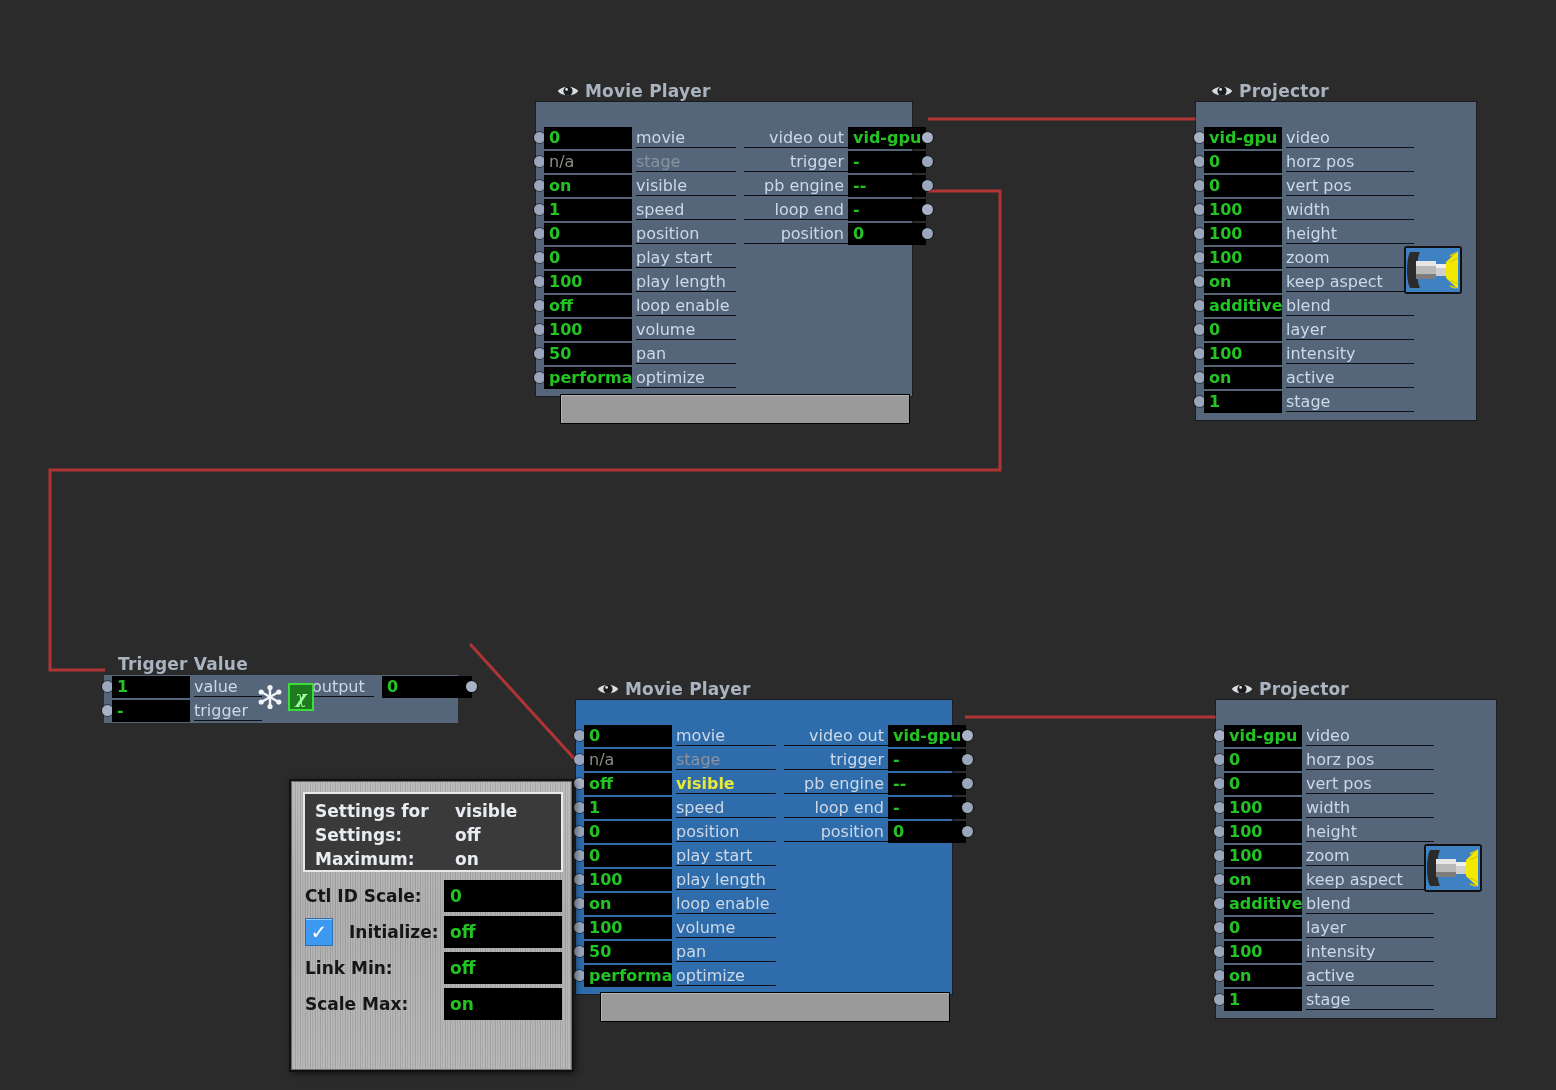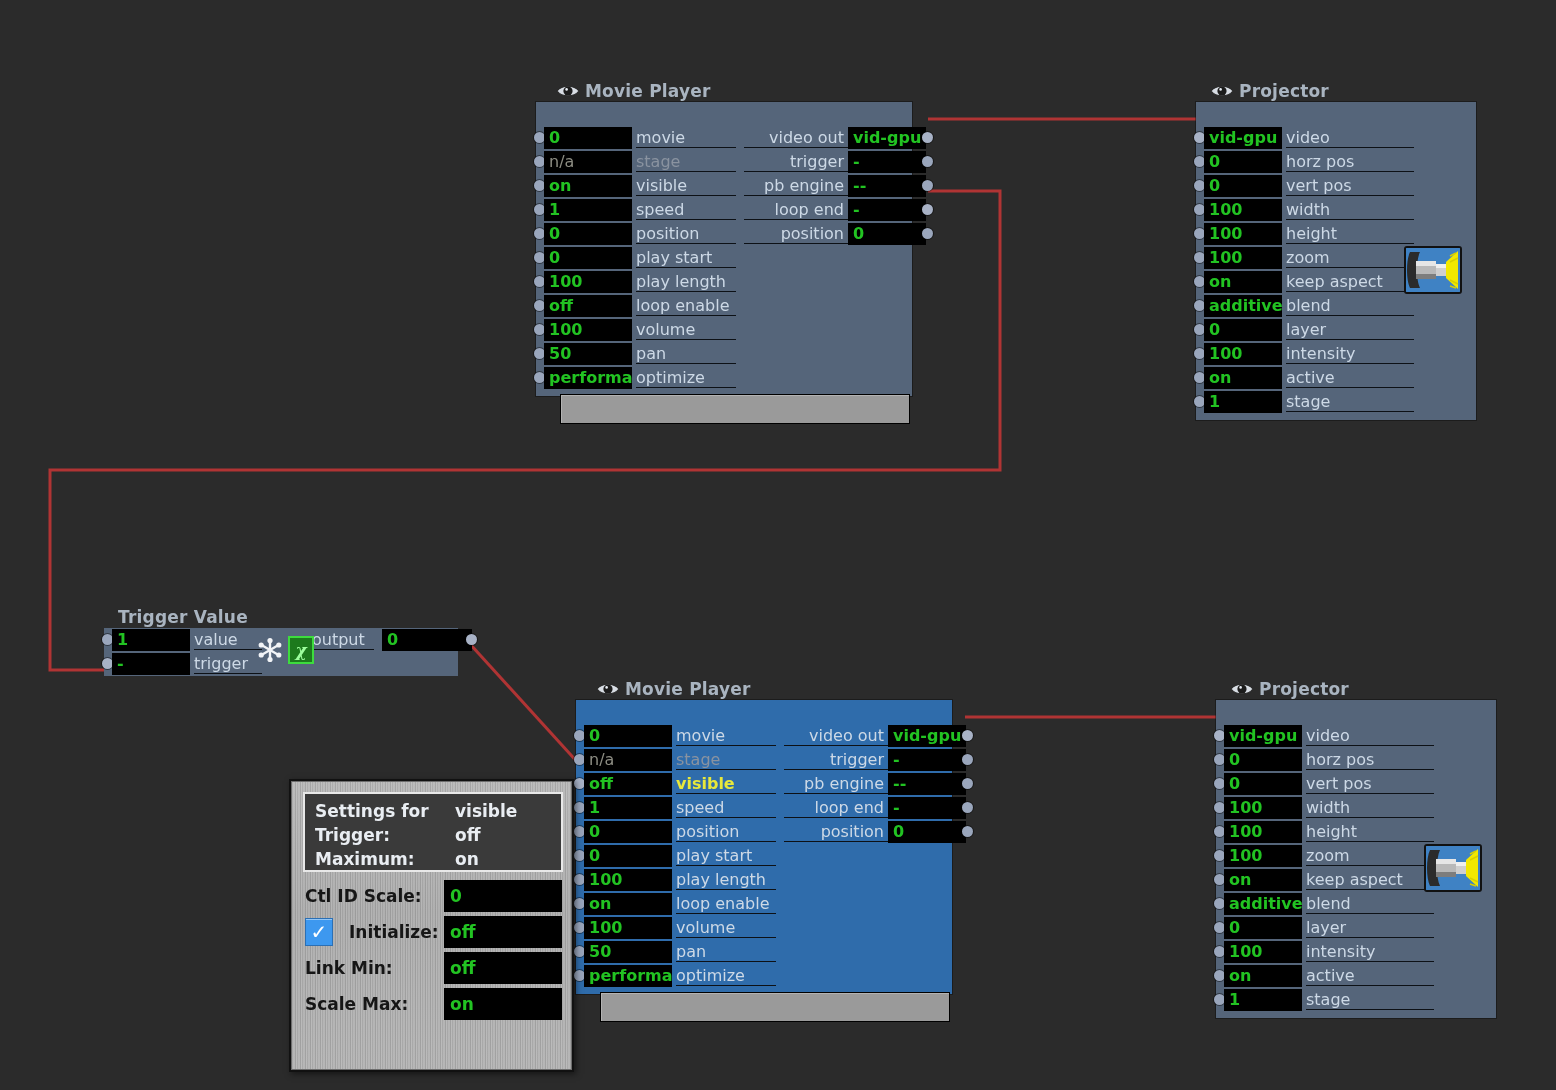--- a/index.html
+++ b/index.html
@@ -354,21 +354,21 @@
           <rect x="30" y="16" width="12" height="12" fill="#cfcfcf"></rect>
           <rect x="30" y="16" width="12" height="4" fill="#efefef"></rect>
           <path d="M40 14 L52 3 L52 41 L40 30 Z" fill="#f2e800"></path>
           <path d="M44 8 L50 5 M44 14 L52 10 M44 32 L52 36 M44 38 L50 40" stroke="#d8cf00" stroke-width="1.6" fill="none"></path>
         </svg>
       </div>
     </div>
   </div>
 
   <div class="node" id="node-tv" style="left:104px;top:606px;">
-    <div class="node-title" style="padding-left:14px;">
+    <div class="node-title" style="padding-left:14px;margin-top:47px;">
       <span>Trigger Value</span>
     </div>
     <div class="tv-body" style="width:354px;height:48px;">
       <div class="row" style="position:absolute;left:0;top:0;width:354px;">
         <span class="port" style="left:-2px;top:6px;"></span>
         <span class="cell" style="left:8px;width:78px;">
             <span class="val">1</span>
           </span>
         <span class="lbl" style="left:90px;width:68px;">value</span>
         <span class="lbl" style="left:208px;width:62px;">output</span>
@@ -638,21 +638,21 @@
   </div>
 
   <div class="dialog" style="left:289px;top:779px;width:285px;height:293px;">
 
     <div class="dlg-head" style="left:12px;top:11px;width:260px;height:80px;">
       <div class="line">
         <span class="k">Settings for</span>
         <span class="v">visible</span>
       </div>
       <div class="line">
-        <span class="k">Trigger:</span>
+        <span class="k">Settings:</span>
         <span class="v">off</span>
       </div>
       <div class="line">
         <span class="k">Maximum:</span>
         <span class="v">on</span>
       </div>
     </div>
 
     <div class="dlg-row" style="left:14px;top:99px;">
       <span class="dlg-lbl">Ctl ID Scale:</span>

